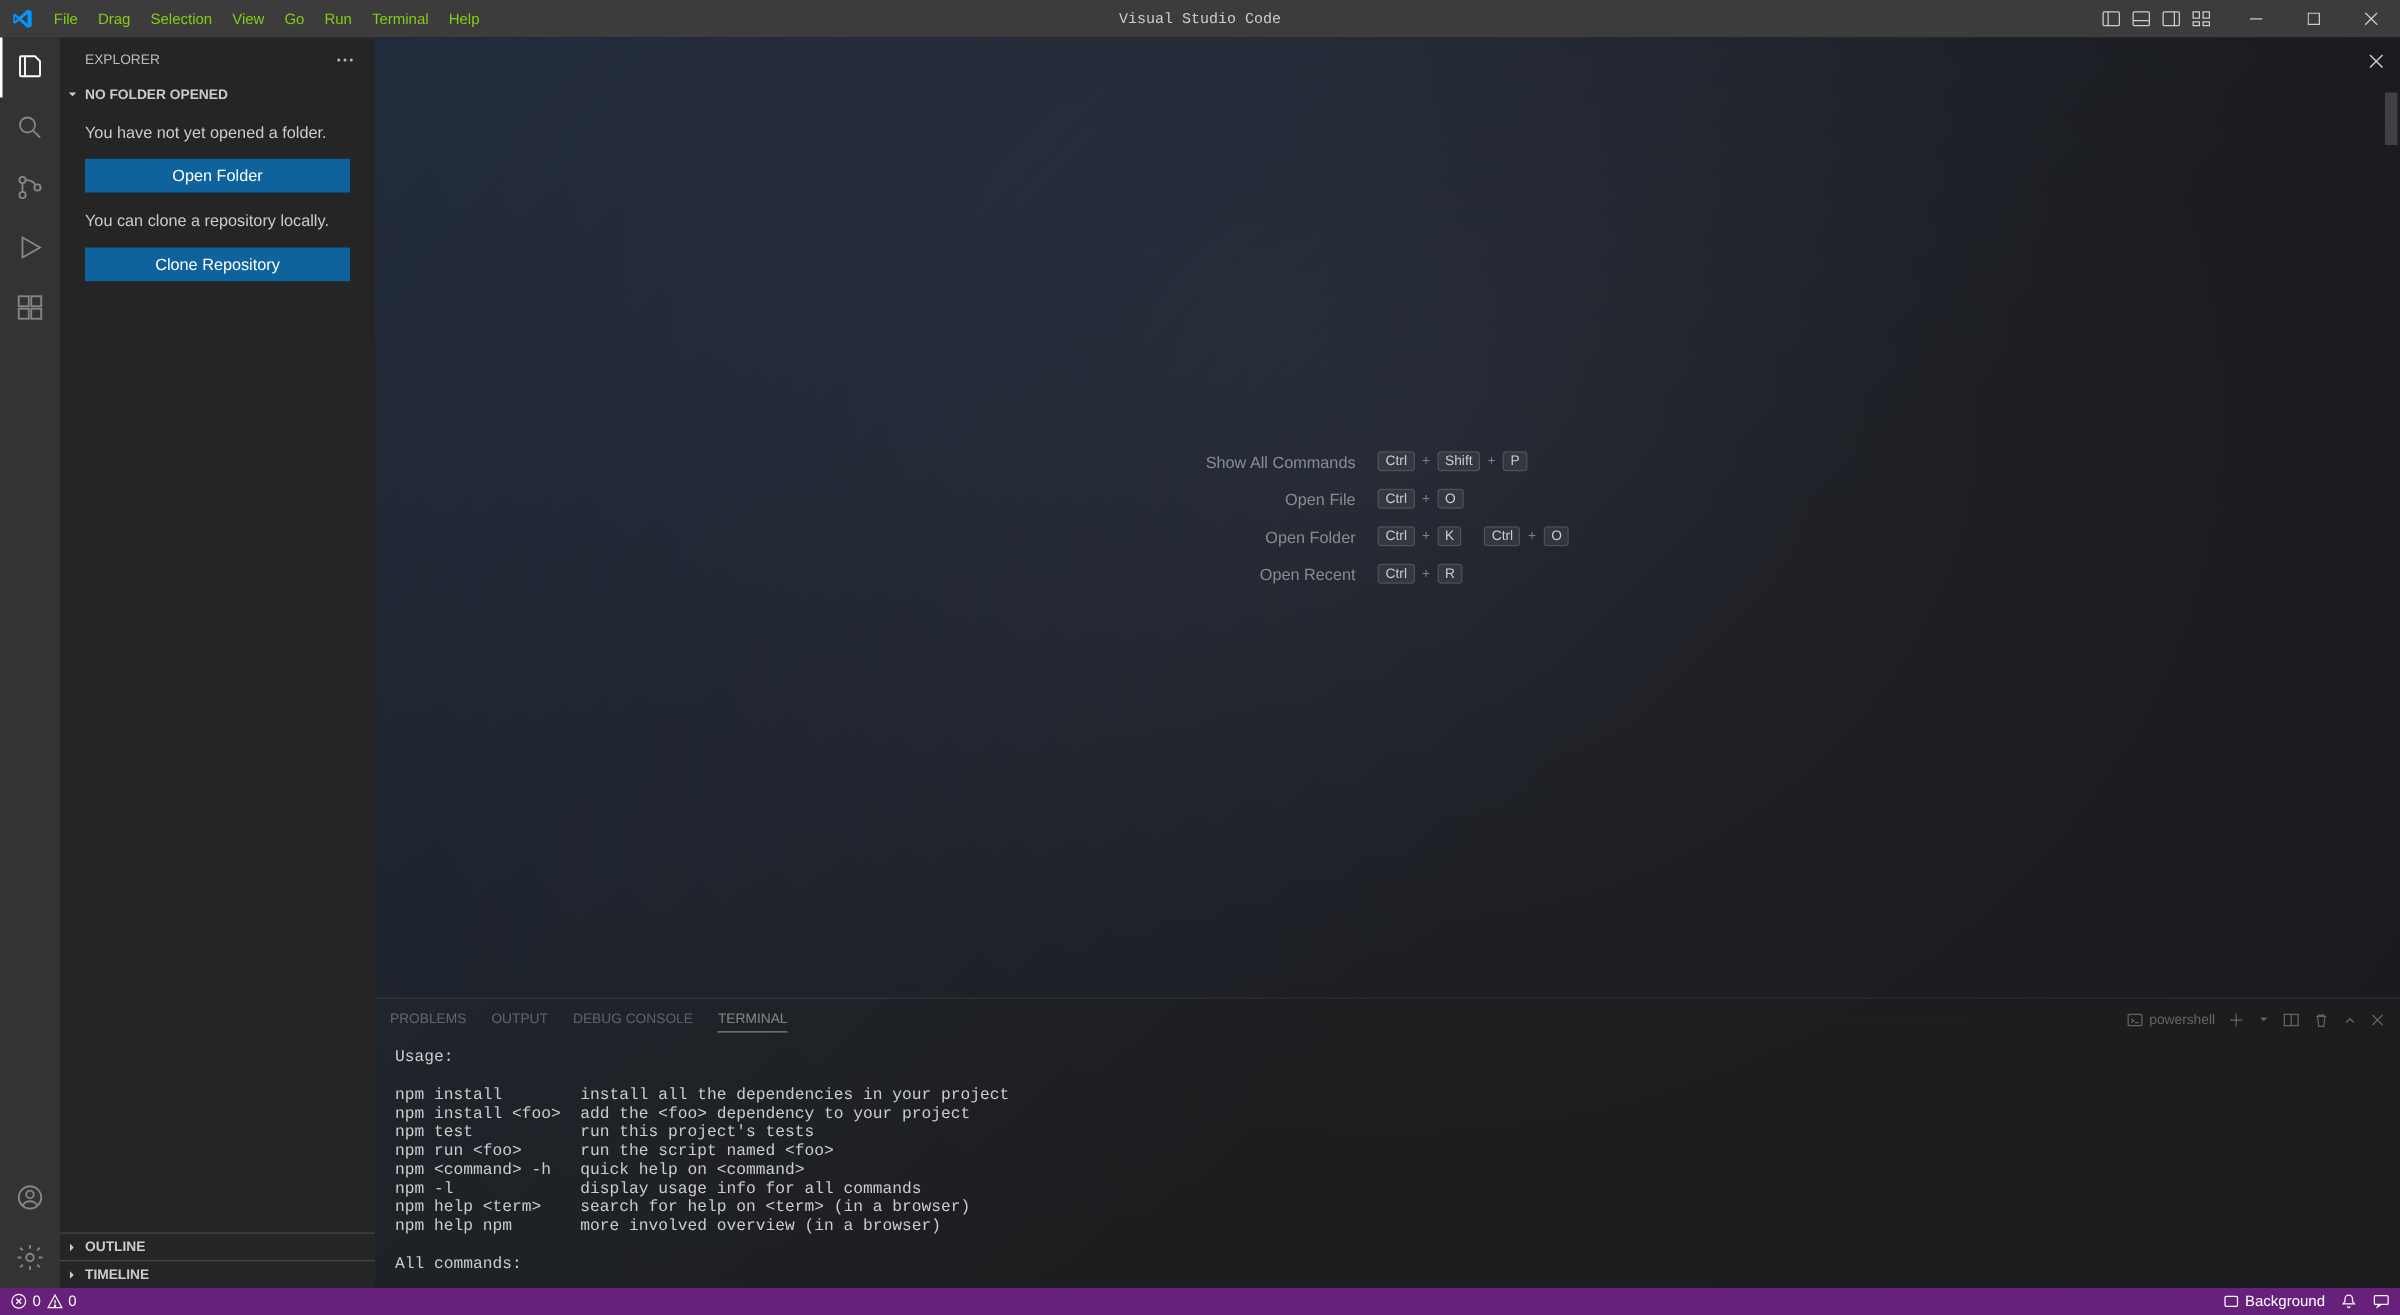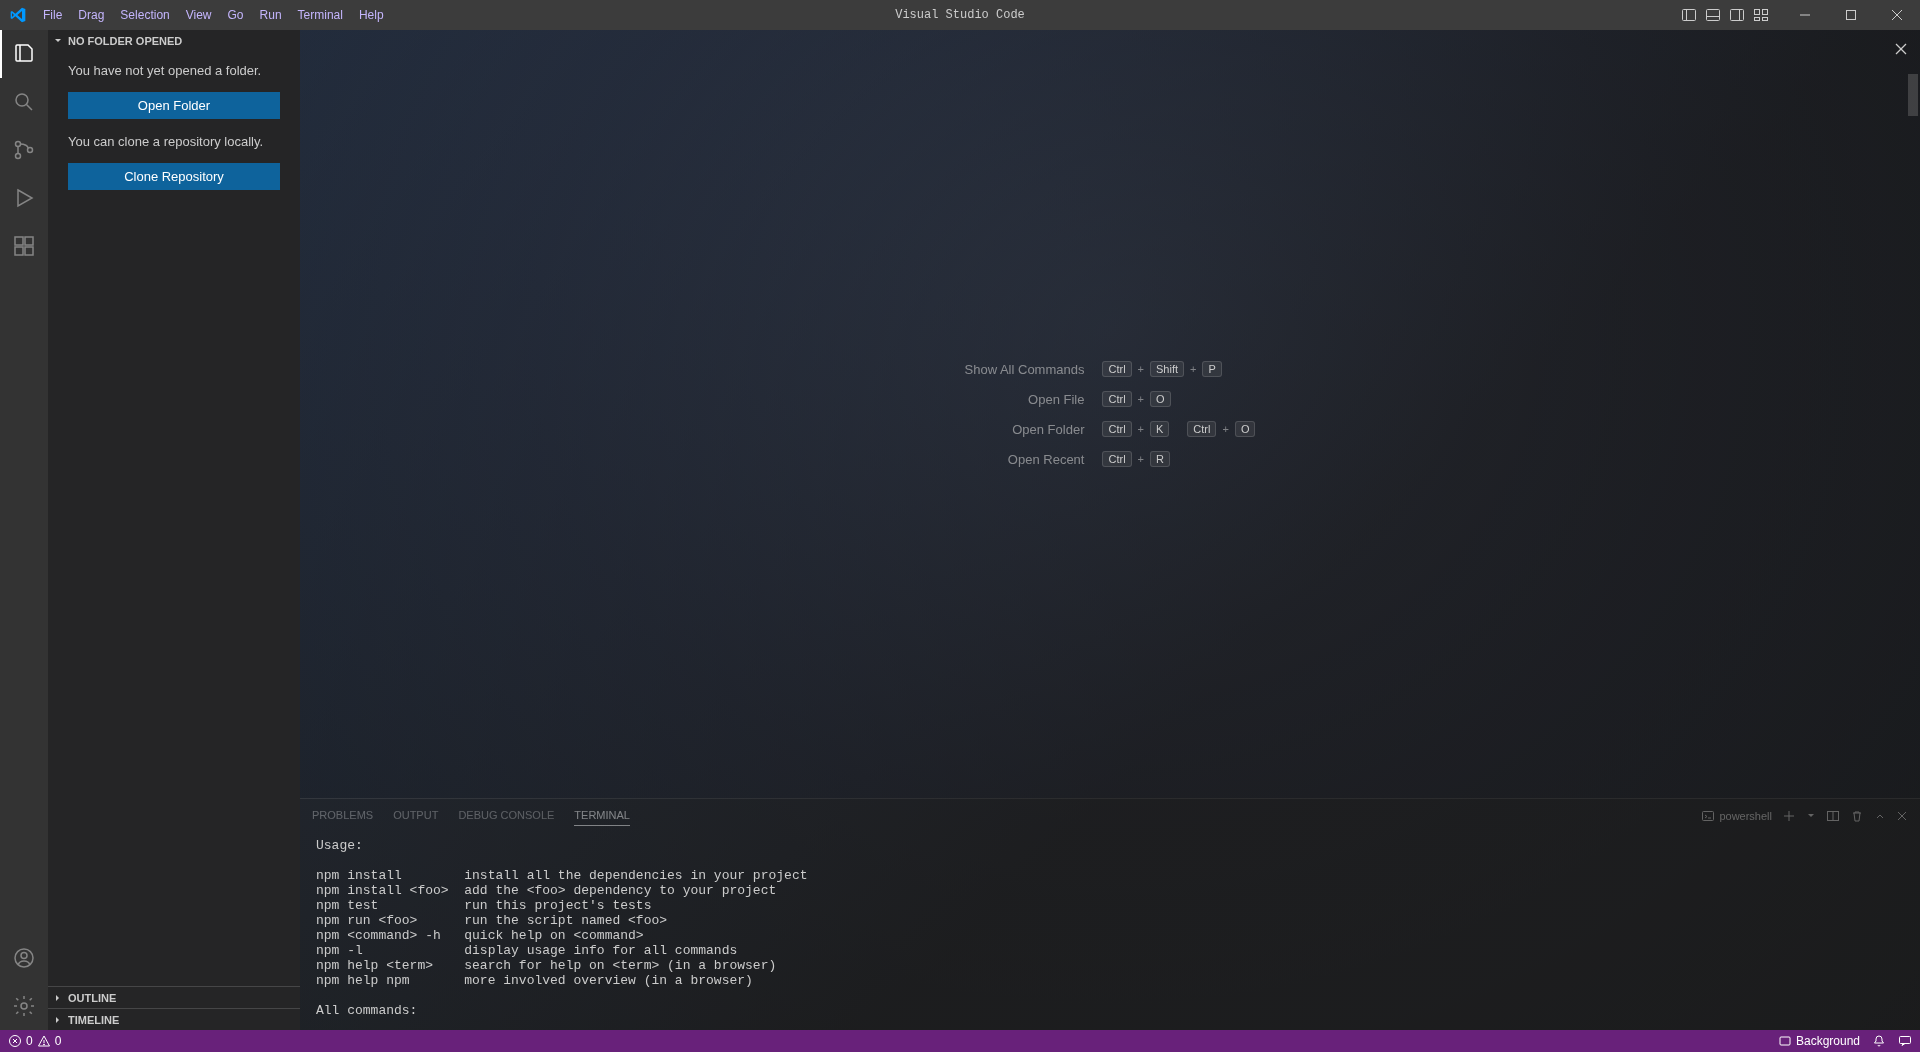--- a/index.html
+++ b/index.html
@@ -2,21 +2,21 @@
 <html><head>
 <meta charset="utf-8">
 <style>
 * { margin: 0; padding: 0; box-sizing: border-box; font-family: "Segoe UI", -apple-system, sans-serif; }
 body { width: 1920px; height: 1052px; overflow: hidden; background: #1e1e1e; color: #cccccc; font-size: 13px; }
 
 
 .titlebar { height: 30px; background: #3c3c3c; display: flex; align-items: center; position: relative; }
 .titlebar .vscode-icon { width: 35px; display: flex; justify-content: center; align-items: center; }
 .menubar { display: flex; height: 100%; }
-.menubar-item { padding: 0 8px; display: flex; align-items: center; cursor: pointer; font-size: 12px; color: #c4b5fd; }
+.menubar-item { padding: 0 8px; display: flex; align-items: center; cursor: pointer; font-size: 12px; color: #84cc16; }
 .title-center { position: absolute; left: 50%; transform: translateX(-50%); font-size: 12px; color: #cccccc; font-family: Liberation Mono, monospace; }
 .title-right { position: absolute; right: 0; display: flex; height: 100%; align-items: center; }
 .layout-controls { display: flex; gap: 2px; padding-right: 10px; }
 .layout-icon { width: 22px; height: 22px; display: flex; align-items: center; justify-content: center; cursor: pointer; color: #cccccc; }
 .window-controls { display: flex; }
 .win-btn { width: 46px; height: 30px; display: flex; align-items: center; justify-content: center; cursor: pointer; color: #cccccc; }
 
 
 .body-container { display: flex; height: calc(100% - 30px - 22px); }
 
@@ -191,20 +191,30 @@
       <div class="activity-item">
           <svg width="24" height="24" viewBox="0 0 24 24" fill="none" stroke="currentColor" stroke-width="1.5">
             <circle cx="12" cy="12" r="3"></circle>
             <path d="M12 2v3M12 19v3M4.2 4.2l2.1 2.1M17.7 17.7l2.1 2.1M2 12h3M19 12h3M4.2 19.8l2.1-2.1M17.7 6.3l2.1-2.1"></path>
           </svg>
         </div>
     </div>
   </div>
 
   <div class="sidebar">
+    <div class="sidebar-header">
+      <span>EXPLORER</span>
+      <span class="sidebar-actions">
+        <svg width="16" height="16" viewBox="0 0 16 16" fill="currentColor">
+            <circle cx="3" cy="8" r="1.2"></circle>
+            <circle cx="8" cy="8" r="1.2"></circle>
+            <circle cx="13" cy="8" r="1.2"></circle>
+          </svg>
+      </span>
+    </div>
     <div class="section-header">
       <span class="chev">
           <svg width="12" height="12" viewBox="0 0 12 12" fill="currentColor">
             <path d="M3 4l3 3 3-3"></path>
           </svg>
         </span>
       <span>NO FOLDER OPENED</span>
     </div>
     <div class="section-body">
       <div>You have not yet opened a folder.</div>

